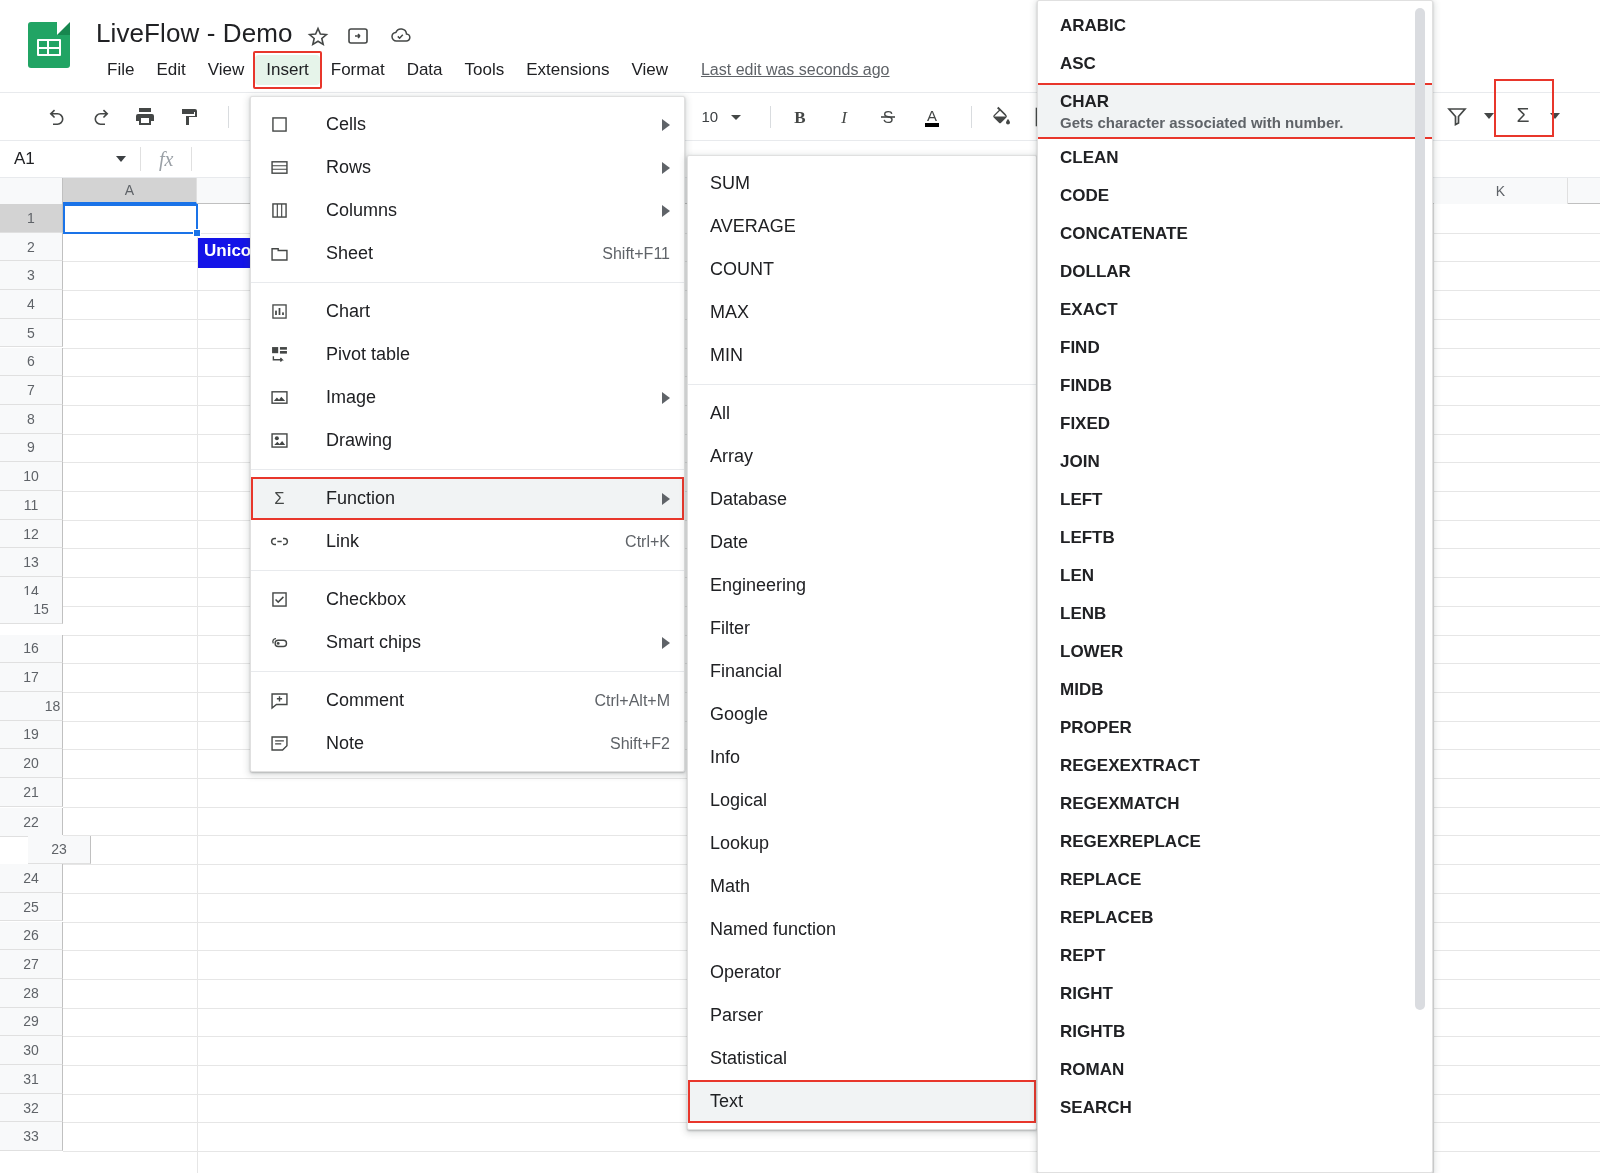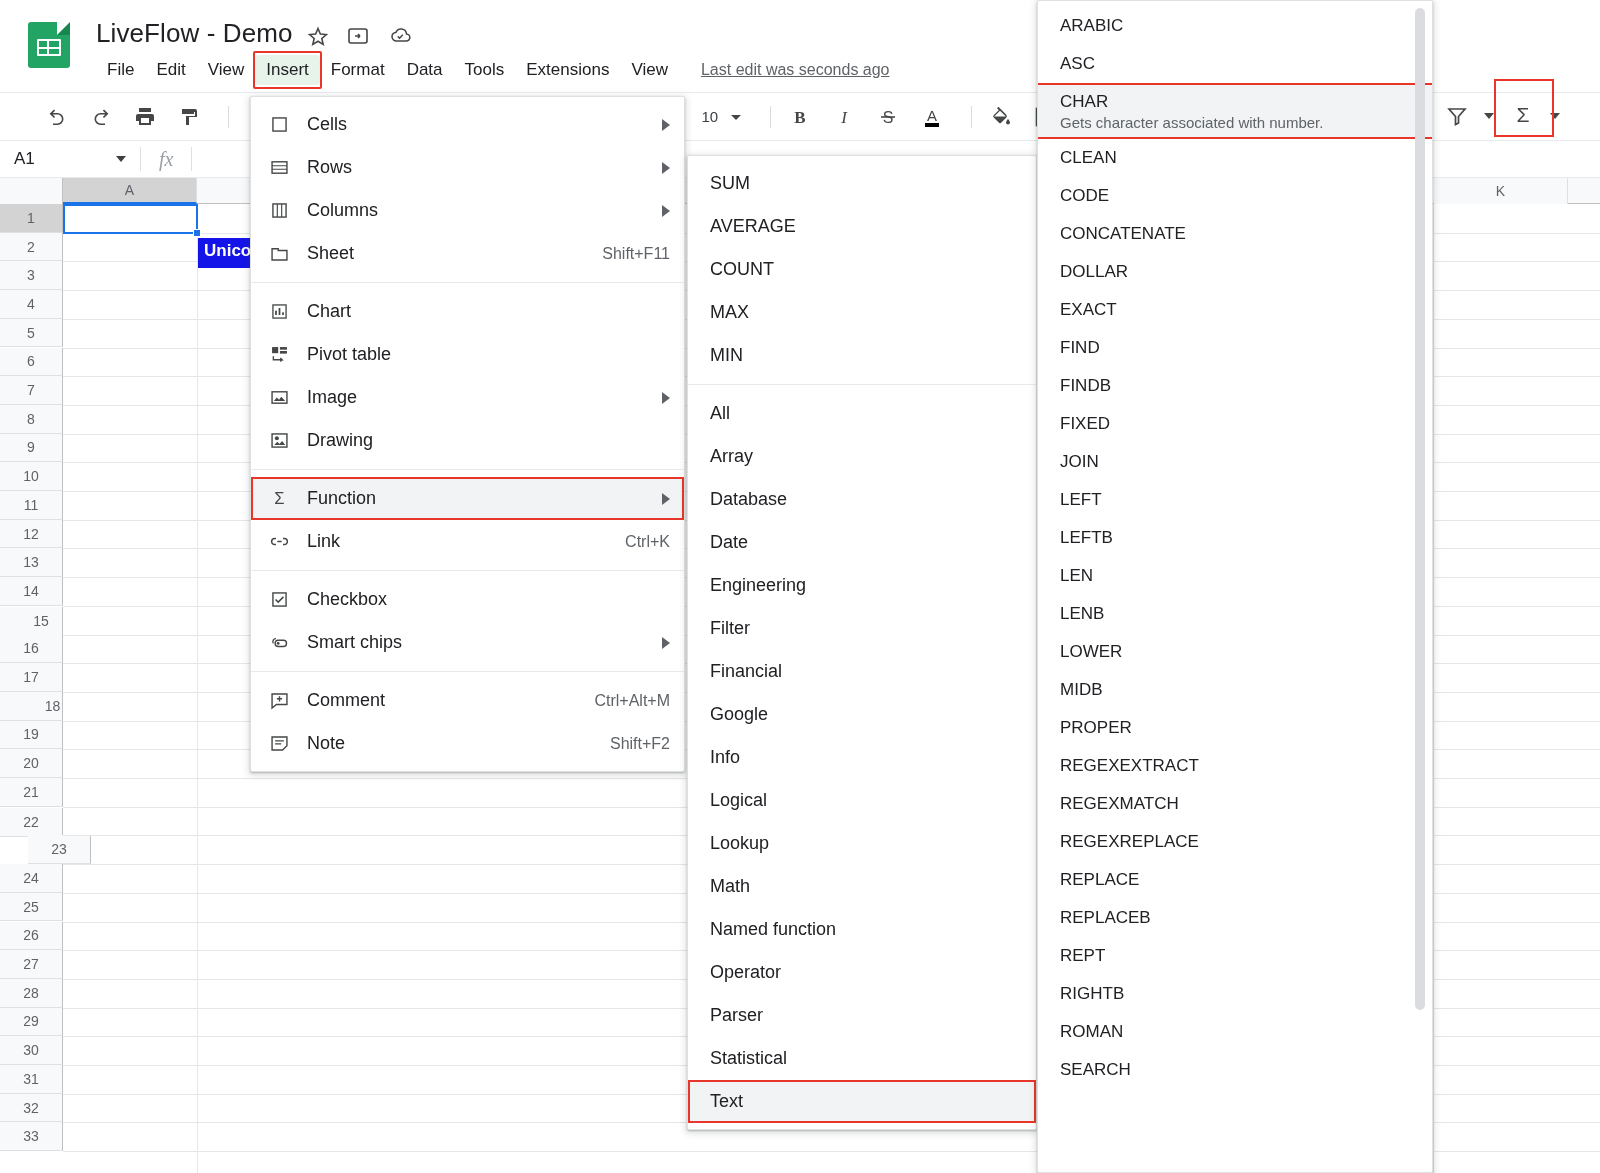--- a/index.html
+++ b/index.html
@@ -110,21 +110,21 @@
   }
 
   
   .menu-panel {
     position:absolute; background:#fff; border:1px solid #e0e0e0; border-radius:2px;
     box-shadow:0 2px 6px 2px rgba(60,64,67,.15), 0 1px 2px 0 rgba(60,64,67,.3);
     padding:6px 0;
   }
   .mrow {
     display:flex; align-items:center; height:43px; padding:0 14px 0 0; font-size:18px;
-    color:#202124; cursor:pointer; position:relative; white-space:nowrap;
+    color:#202124; cursor:pointer; position:relative; white-space:nowrap;gap:19px;
   }
   .mrow .micon { width:56px; display:flex; align-items:center; justify-content:center; color:#444746; }
   .mrow .micon svg { width:21px; height:21px; fill:currentColor; }
   .mrow .mlabel { flex:1; }
   .mrow .maccel { color:#5f6368; font-size:16px; padding-left:26px; }
   .mrow .marrow {
     width:0;height:0;border-top:6px solid transparent;border-bottom:6px solid transparent;
     border-left:8px solid #5f6368; margin-left:22px;
   }
   .mrow.hi { background:#f1f3f4; }
@@ -329,21 +329,21 @@
         <div class="rowhead" style="top: 140.8px; height: 28.7px;">5</div>
         <div class="rowhead" style="top: 169.5px; height: 28.7px;">6</div>
         <div class="rowhead" style="top: 198.2px; height: 28.7px;">7</div>
         <div class="rowhead" style="top: 226.9px; height: 28.7px;">8</div>
         <div class="rowhead" style="top: 255.6px; height: 28.7px;">9</div>
         <div class="rowhead" style="top: 284.3px; height: 28.7px;">10</div>
         <div class="rowhead" style="top: 313px; height: 28.7px;">11</div>
         <div class="rowhead" style="top: 341.7px; height: 28.7px;">12</div>
         <div class="rowhead" style="top: 370.4px; height: 28.7px;">13</div>
         <div class="rowhead" style="top: 399.1px; height: 28.7px;">14</div>
-        <div class="rowhead" style="top: 429px; height: 28.7px; padding-left: 20px;">15</div>
+        <div class="rowhead" style="top: 417px; height: 28.7px; padding-left: 20px;">15</div>
         <div class="rowhead" style="top: 456.5px; height: 28.7px;">16</div>
         <div class="rowhead" style="top: 485.2px; height: 28.7px;">17</div>
         <div class="rowhead" style="top: 513.9px; height: 28.7px; padding-left: 43px;">18</div>
         <div class="rowhead" style="top: 542.6px; height: 28.7px;">19</div>
         <div class="rowhead" style="top: 571.3px; height: 28.7px;">20</div>
         <div class="rowhead" style="top: 600px; height: 28.7px;">21</div>
         <div class="rowhead" style="top: 630px; height: 28.7px;">22</div>
         <div class="rowhead" style="top: 657.4px; height: 28.7px; margin-left: 28px;">23</div>
         <div class="rowhead" style="top: 686.1px; height: 28.7px;">24</div>
         <div class="rowhead" style="top: 714.8px; height: 28.7px;">25</div>
@@ -626,21 +626,21 @@
       <div class="fnrow">
         <span class="fnlabel">Statistical</span>
         <span class="marrow" style="margin-left: 10px;"></span>
       </div>
       <div class="fnrow hi redbox">
         <span class="fnlabel">Text</span>
         <span class="marrow" style="margin-left: 10px;"></span>
       </div>
     </div>
 
-  <div class="menu-panel" id="text-submenu" style="left:1037px;top:0px;width:396px;height:1173px;overflow:hidden;">
+  <div class="menu-panel" id="text-submenu" style="left:1037px;top:0px;width:396px;height:1173px;overflow:hidden;font-weight:bold;">
       <div class="txrow">
         <div>ARABIC</div>
       </div>
       <div class="txrow">
         <div>ASC</div>
       </div>
       <div class="txrow with-desc hi redbox">
         <div>CHAR</div>
         <div class="desc">Gets character associated with number.</div>
       </div>
@@ -704,20 +704,23 @@
       <div class="txrow">
         <div>REPLACE</div>
       </div>
       <div class="txrow">
         <div>REPLACEB</div>
       </div>
       <div class="txrow">
         <div>REPT</div>
       </div>
       <div class="txrow">
+        <div>RIGHT</div>
+      </div>
+      <div class="txrow">
         <div>RIGHTB</div>
       </div>
       <div class="txrow">
         <div>ROMAN</div>
       </div>
       <div class="txrow">
         <div>SEARCH</div>
       </div>
     </div>
   <div class="scrollbar-track" style="left:1415px;top:8px;height:1000px;">

